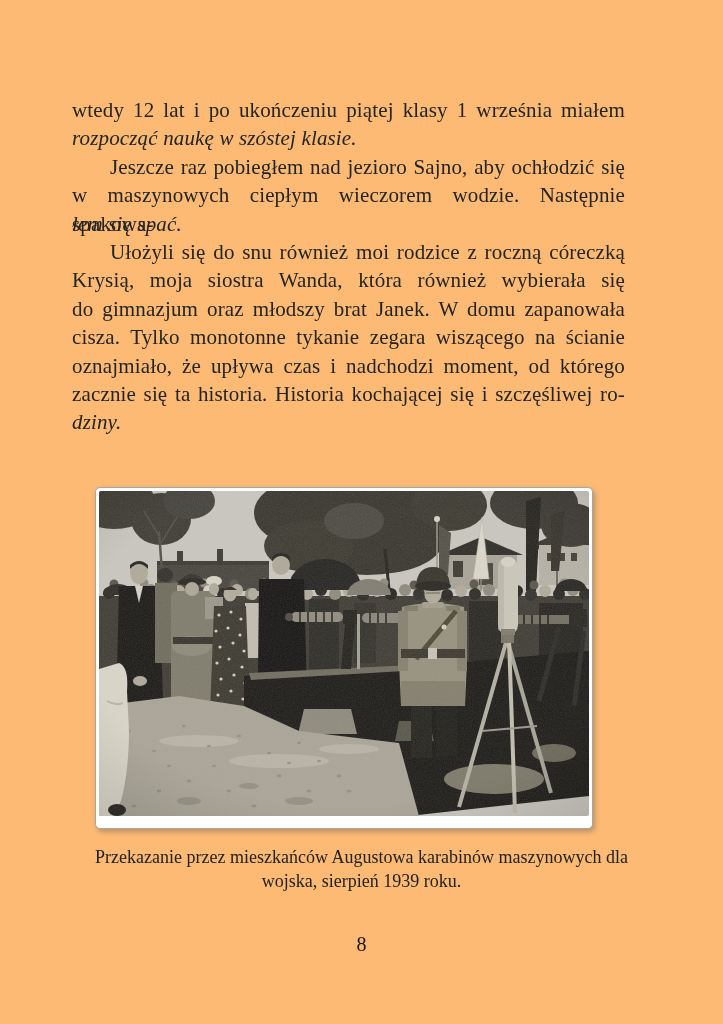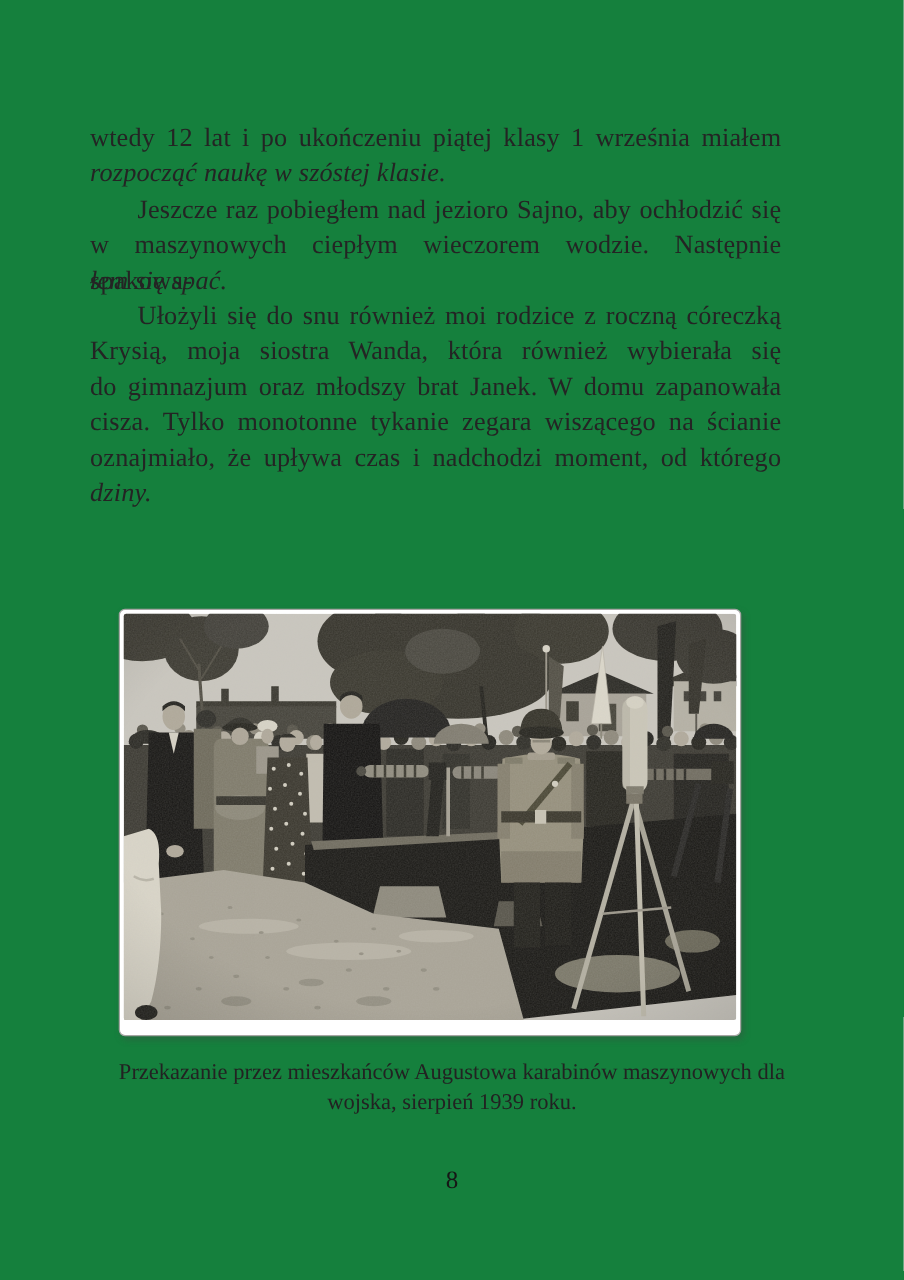--- a/index.html
+++ b/index.html
@@ -1,17 +1,17 @@
 <!DOCTYPE html>
 <html><head>
 <meta charset="utf-8">
 <style>
   html,body{margin:0;padding:0;background:#e8e8e8;}
   .page{
-    position:relative;width:723px;height:1024px;background:#15803d;
+    position:relative;width:723px;height:1024px;background:#fdba74;
     font-family:"Liberation Serif", serif;color:#1f1f1f;overflow:hidden;margin:0 auto;
   }
   .text-block{position:absolute;left:72px;top:96px;width:553px;}
   .line{
     font-size:21px;line-height:28.4px;height:28.4px;
     text-align:justify;text-align-last:justify;letter-spacing:.15px;color:#242424;
   }
   .line.last{text-align-last:left;font-style:italic;}
   .line.indent{text-indent:38px;}
   .figure{
@@ -38,20 +38,21 @@
       <div class="line">wtedy 12 lat i po ukończeniu piątej klasy 1 września miałem</div>
       <div class="line last">rozpocząć naukę w szóstej klasie.</div>
       <div class="line indent">Jeszcze raz pobiegłem nad jezioro Sajno, aby ochłodzić się</div>
       <div class="line">w maszynowych ciepłym wieczorem wodzie. Następnie spakowa-</div>
       <div class="line last">łem się spać.</div>
       <div class="line indent">Ułożyli się do snu również moi rodzice z roczną córeczką</div>
       <div class="line">Krysią, moja siostra Wanda, która również wybierała się</div>
       <div class="line">do gimnazjum oraz młodszy brat Janek. W domu zapanowała</div>
       <div class="line">cisza. Tylko monotonne tykanie zegara wiszącego na ścianie</div>
       <div class="line">oznajmiało, że upływa czas i nadchodzi moment, od którego</div>
+      <div class="line">zacznie się ta historia. Historia kochającej się i szczęśliwej ro-</div>
       <div class="line last">dziny.</div>
     </div>
 
   <figure class="figure" style="margin:0">
     <svg viewBox="0 0 490 325" aria-hidden="true">
       <defs>
         <filter id="grain" x="0" y="0" width="100%" height="100%">
           <feTurbulence type="fractalNoise" baseFrequency="0.9" numOctaves="2" stitchTiles="stitch"></feTurbulence>
           <feColorMatrix type="matrix" values="0 0 0 0 0.55  0 0 0 0 0.54  0 0 0 0 0.50  0 0 0 0.55 0"></feColorMatrix>
         </filter>

